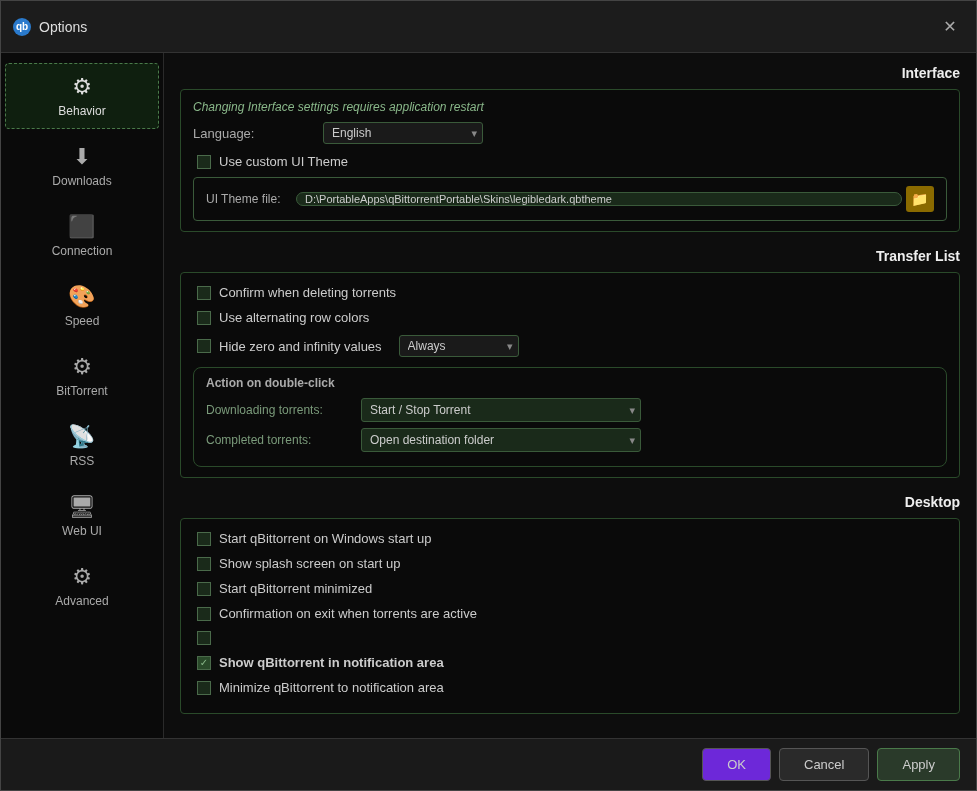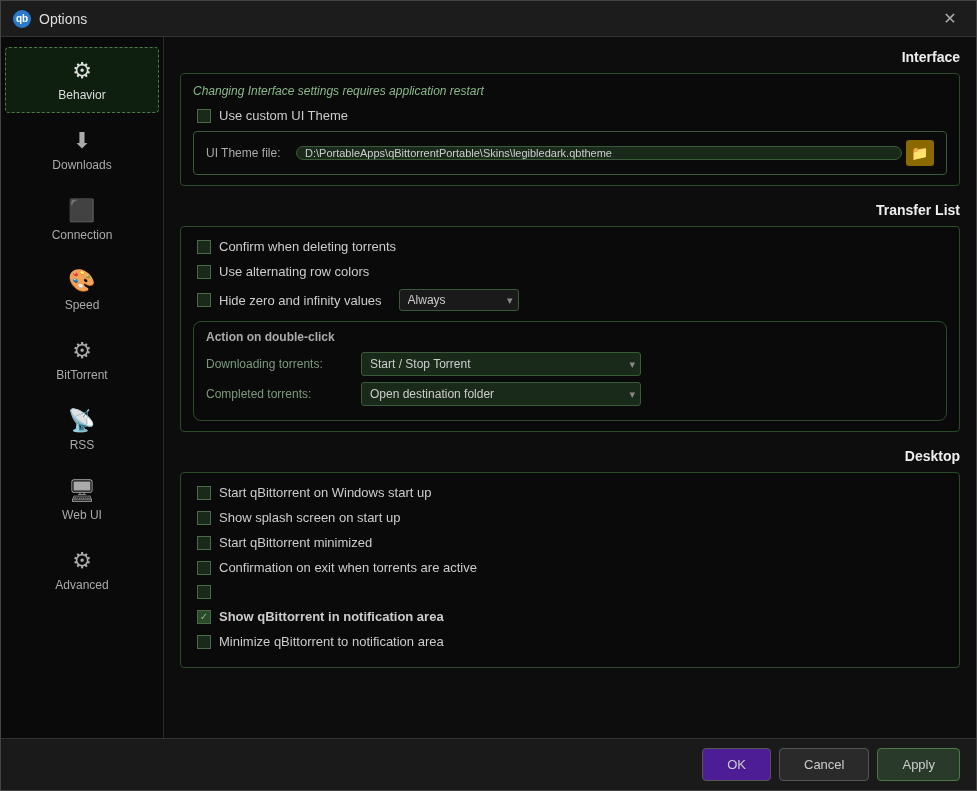--- a/index.html
+++ b/index.html
@@ -18,21 +18,21 @@
       width: 977px;
       height: 791px;
       background: #0d0d0d;
       border: 1px solid #444;
       display: flex;
       flex-direction: column;
       color: #ccc;
     }
     .title-bar {
       background: #1c1c1c;
-      height: 36px;
+      height: 52px;
       display: flex;
       align-items: center;
       padding: 0 12px;
       border-bottom: 1px solid #333;
       flex-shrink: 0;
     }
     .title-bar-icon {
       width: 18px;
       height: 18px;
       margin-right: 8px;
@@ -309,21 +309,21 @@
     }
     .footer-btn {
       padding: 8px 24px;
       border-radius: 4px;
       border: 1px solid #555;
       cursor: pointer;
       font-size: 13px;
       font-weight: 500;
     }
     .btn-ok {
-      background: #4c1d95;
+      background: #6d28d9;
       color: #ccc;
     }
     .btn-cancel {
       background: #2a2a2a;
       color: #ccc;
     }
     .btn-apply {
       background: #2a3a2a;
       color: #ccc;
       border-color: #4a7a4a;
@@ -377,20 +377,32 @@
       </div>
     </div>
 
     <div class="content-area">
       <div class="scroll-area">
 
         <div class="section">
           <div class="section-header">Interface</div>
           <div class="section-box">
             <div class="info-text">Changing Interface settings requires application restart</div>
+            <div class="field-row">
+              <span class="field-label">Language:</span>
+              <div class="select-wrapper">
+                <select class="select-box">
+                  <option>English</option>
+                  <option>Français</option>
+                  <option>Deutsch</option>
+                  <option>Español</option>
+                  <option>中文</option>
+                </select>
+              </div>
+            </div>
 
             <div class="checkbox-row">
               <div class="cb"></div>
               <span class="cb-label">Use custom UI Theme</span>
             </div>
             <div class="custom-theme-box">
               <div class="theme-file-row">
                 <span class="theme-file-label">UI Theme file:</span>
                 <input class="theme-file-input" type="text" readonly="" value="D:\PortableApps\qBittorrentPortable\Skins\legibledark.qbtheme" style="">
                 <button class="folder-btn">📁</button>

